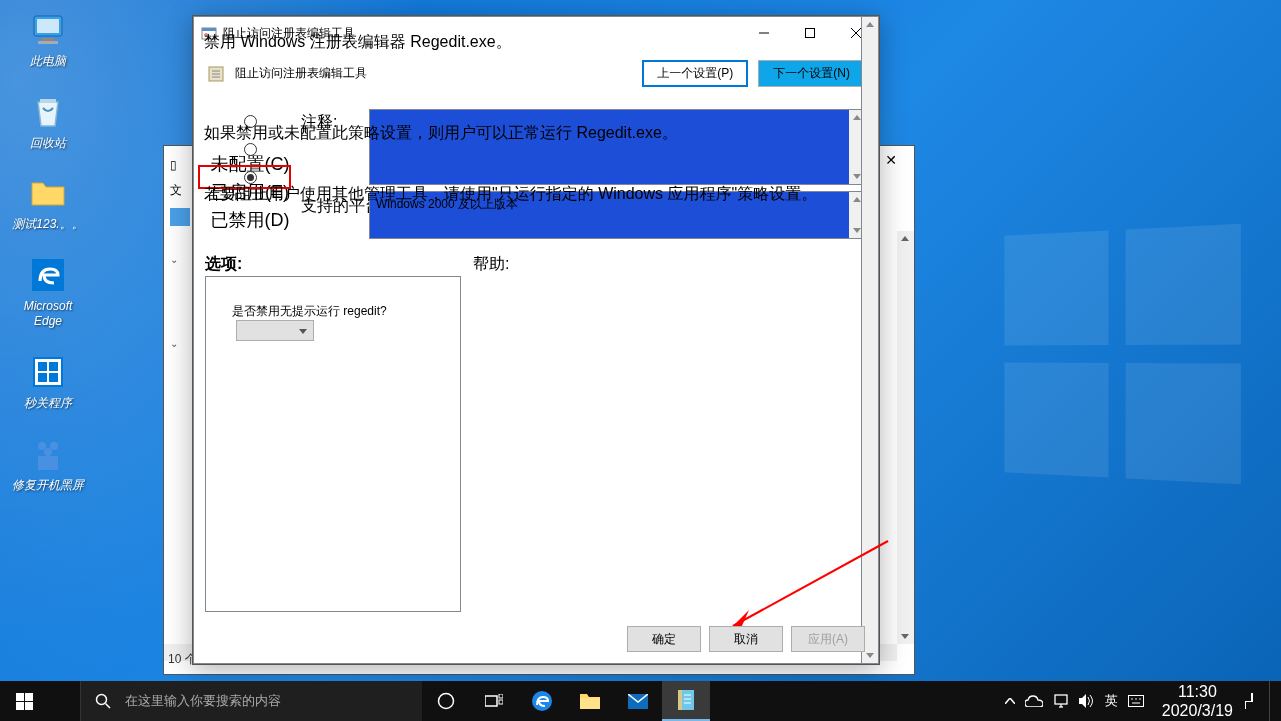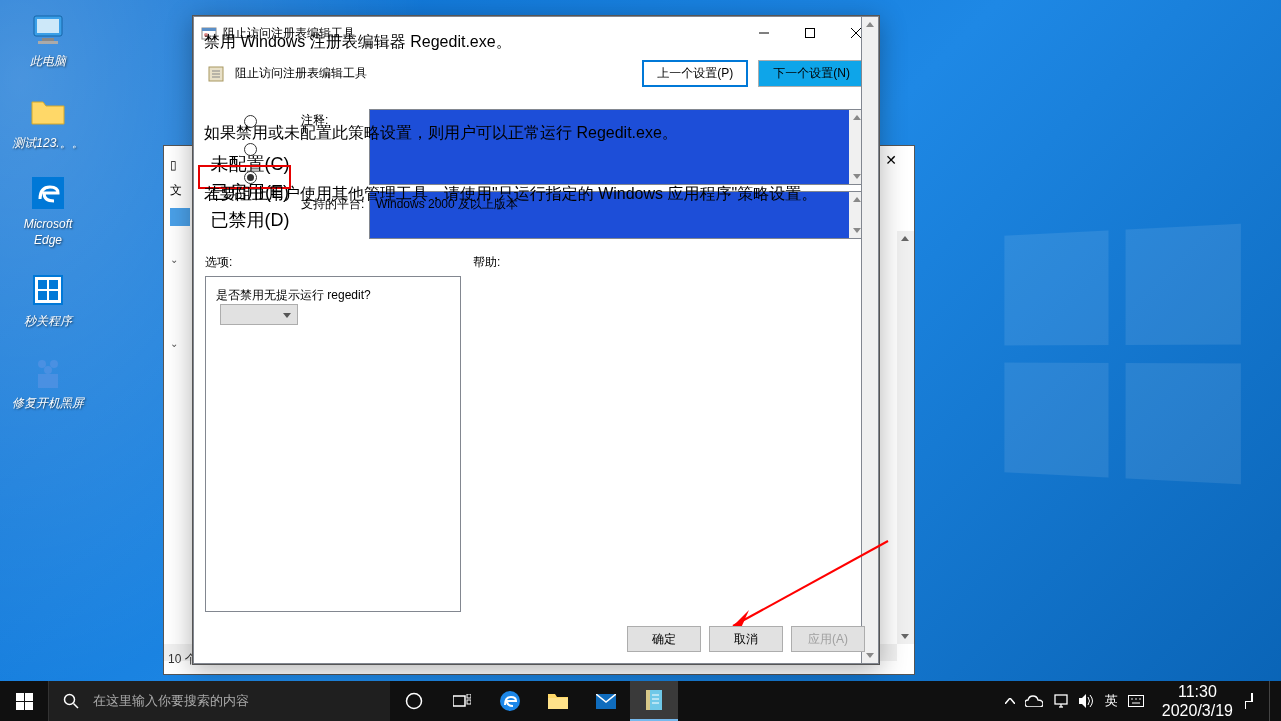--- a/index.html
+++ b/index.html
@@ -43,57 +43,57 @@
 .nav-btn.hl { border: 2px solid #0078d7; background: #fff; padding: 3px 13px; }
 
 .radio-row { position: absolute; left: 12px; width: 90px; display: flex; align-items: center; gap: 24px; font-size: 18px; cursor: pointer; flex-direction: column; }
 .radio-row.r1 { top: 99px; }
 .radio-row.r2 { top: 127px; text-align: center; }
 .radio-row.r3 { top: 155px; }
 .radio-outer { width: 13px; height: 13px; border: 1px solid #333; border-radius: 50%; display: flex; align-items: center; justify-content: center; }
 .radio-inner { width: 7px; height: 7px; background: #333; border-radius: 50%; }
 .red-box { position: absolute; left: 5px; top: 149px; width: 93px; height: 24px; border: 2px solid #e60000; }
 
-.field-label { position: absolute; font-size: 12px; }
+.field-label { position: absolute; font-size: 16px; }
 .lbl-comment { left: 108px; top: 96px; }
 .lbl-platform { left: 108px; top: 180px; }
-.lbl-options { left: 12px; top: 238px; }
+.lbl-options { left: 12px; top: 238px; font-weight: bold; }
 .lbl-help { left: 280px; top: 238px; }
 
 .textbox { position: absolute; border: 1px solid #828790; background: #1d4ed8; font-size: 12px; padding: 4px 6px; }
 .textbox .sb { position: absolute; right: 0; top: 0; bottom: 0; width: 17px; background: #f0f0f0; }
 .textbox .sb::before, .textbox .sb::after { content: ""; position: absolute; left: 4px; width: 0; height: 0; border-left: 4px solid transparent; border-right: 4px solid transparent; }
 .textbox .sb::before { top: 5px; border-bottom: 5px solid #888; }
 .textbox .sb::after { bottom: 5px; border-top: 5px solid #888; }
 .tb-comment { left: 176px; top: 93px; width: 498px; height: 76px; }
 .tb-platform { left: 176px; top: 175px; width: 498px; height: 48px; }
 
 .panel { position: absolute; border: 1px solid #828790; background: #fff; font-size: 12px; }
-.panel-options { left: 12px; top: 260px; width: 256px; height: 336px; padding: 10px; }
+.panel-options { left: 12px; top: 260px; width: 256px; height: 336px; padding: 26px; }
 .panel-help-wrap { left: 280px; top: 260px; width: 394px; height: 336px; }
 .panel-help { position: absolute; inset: 0 17px 0 0; padding: 10px; line-height: 1.9; border: 1px solid #828790; }
 .panel-help-wrap .sb { position: absolute; right: 0; top: 0; bottom: 0; width: 17px; background: #f0f0f0; border: 1px solid #828790; border-left: none; }
 .panel-help-wrap .sb::before, .panel-help-wrap .sb::after { content: ""; position: absolute; left: 4px; width: 0; height: 0; border-left: 4px solid transparent; border-right: 4px solid transparent; }
 .panel-help-wrap .sb::before { top: 5px; border-bottom: 5px solid #888; }
 .panel-help-wrap .sb::after { bottom: 5px; border-top: 5px solid #888; }
 
 .dropdown { display: inline-block; width: 78px; height: 21px; border: 1px solid #adadad; background: #e1e1e1; vertical-align: middle; margin-left: 4px; position: relative; }
 .dropdown::after { content: ""; position: absolute; right: 6px; top: 8px; width: 0; height: 0; border-left: 4px solid transparent; border-right: 4px solid transparent; border-top: 5px solid #555; }
 
 .dlg-buttons { position: absolute; right: 14px; bottom: 12px; display: flex; gap: 8px; margin-top: 39px; }
 .dlg-btn { width: 74px; height: 26px; font-size: 12px; border: 1px solid #adadad; background: #e1e1e1; cursor: pointer; }
 .dlg-btn:disabled { color: #a0a0a0; }
 
 
 .arrow { position: absolute; left: 520px; top: 520px; width: 180px; height: 100px; pointer-events: none; }
 
 
 .taskbar { position: absolute; left: 0; right: 0; bottom: 0; height: 40px; background: #101010; display: flex; align-items: stretch; color: #fff; }
 .tb-start { width: 48px; display: flex; align-items: center; justify-content: center; cursor: pointer; }
-.tb-search { display: flex; align-items: center; background: #1f1f1f; width: 342px; border-left: 1px solid #333; }
+.tb-search { display: flex; align-items: center; background: #1f1f1f; width: 342px; border-left: 1px solid #333; margin-left: 32px; }
 .tb-search .sicon { width: 44px; display: flex; align-items: center; justify-content: center; }
 .tb-search .stxt { font-size: 13px; color: #aaa; }
 .tb-item { width: 48px; display: flex; align-items: center; justify-content: center; cursor: pointer; }
 .tb-item.active { background: #3a3a3a; border-bottom: 2px solid #76b9ed; }
 .tb-spacer { flex: 1; }
 .tray { display: flex; align-items: center; gap: 10px; padding: 0 6px; font-size: 12px; }
 .tray .clock { text-align: center; font-size: 16px; line-height: 1.2; padding: 0 8px; }
 .tray .ticon { cursor: pointer; }
 .tray .showdesk { width: 6px; height: 40px; border-left: 1px solid #444; margin-left: 6px; cursor: pointer; }
 .notif-box { width: 18px; height: 18px; border: 1.5px solid #fff; position: relative; }
@@ -123,20 +123,30 @@
           <rect x="9" y="9" width="22" height="14" fill="#cde8f9"></rect>
           <rect x="14" y="28" width="12" height="3" fill="#888"></rect>
           <rect x="10" y="31" width="20" height="3" fill="#aaa"></rect>
         </svg>
       </div>
     <div class="lbl">此电脑</div>
   </div>
   <div class="dicon">
     <div class="ico">
         <svg viewBox="0 0 40 40">
+          <path d="M10 10 L30 10 L27 34 L13 34 Z" fill="#e8f4fb" stroke="#7fb8d8" stroke-width="1.5"></path>
+          <rect x="12" y="7" width="16" height="4" fill="#b8d8e8"></rect>
+          <path d="M15 16 Q20 22 25 16" stroke="#4a90c0" fill="none" stroke-width="2"></path>
+        </svg>
+      </div>
+    <div class="lbl">回收站</div>
+  </div>
+  <div class="dicon">
+    <div class="ico">
+        <svg viewBox="0 0 40 40">
           <path d="M4 12 L4 32 L36 32 L36 14 L18 14 L15 10 L4 10 Z" fill="#ffd868" stroke="#d4a82a"></path>
         </svg>
       </div>
     <div class="lbl">测试123.。。</div>
   </div>
   <div class="dicon">
     <div class="ico">
         <svg viewBox="0 0 40 40">
           <rect x="4" y="4" width="32" height="32" fill="#0078d7"></rect>
           <path d="M12 26 Q12 14 22 14 Q30 14 30 20 L16 20 Q16 28 26 28" stroke="#fff" stroke-width="3" fill="none"></path>

